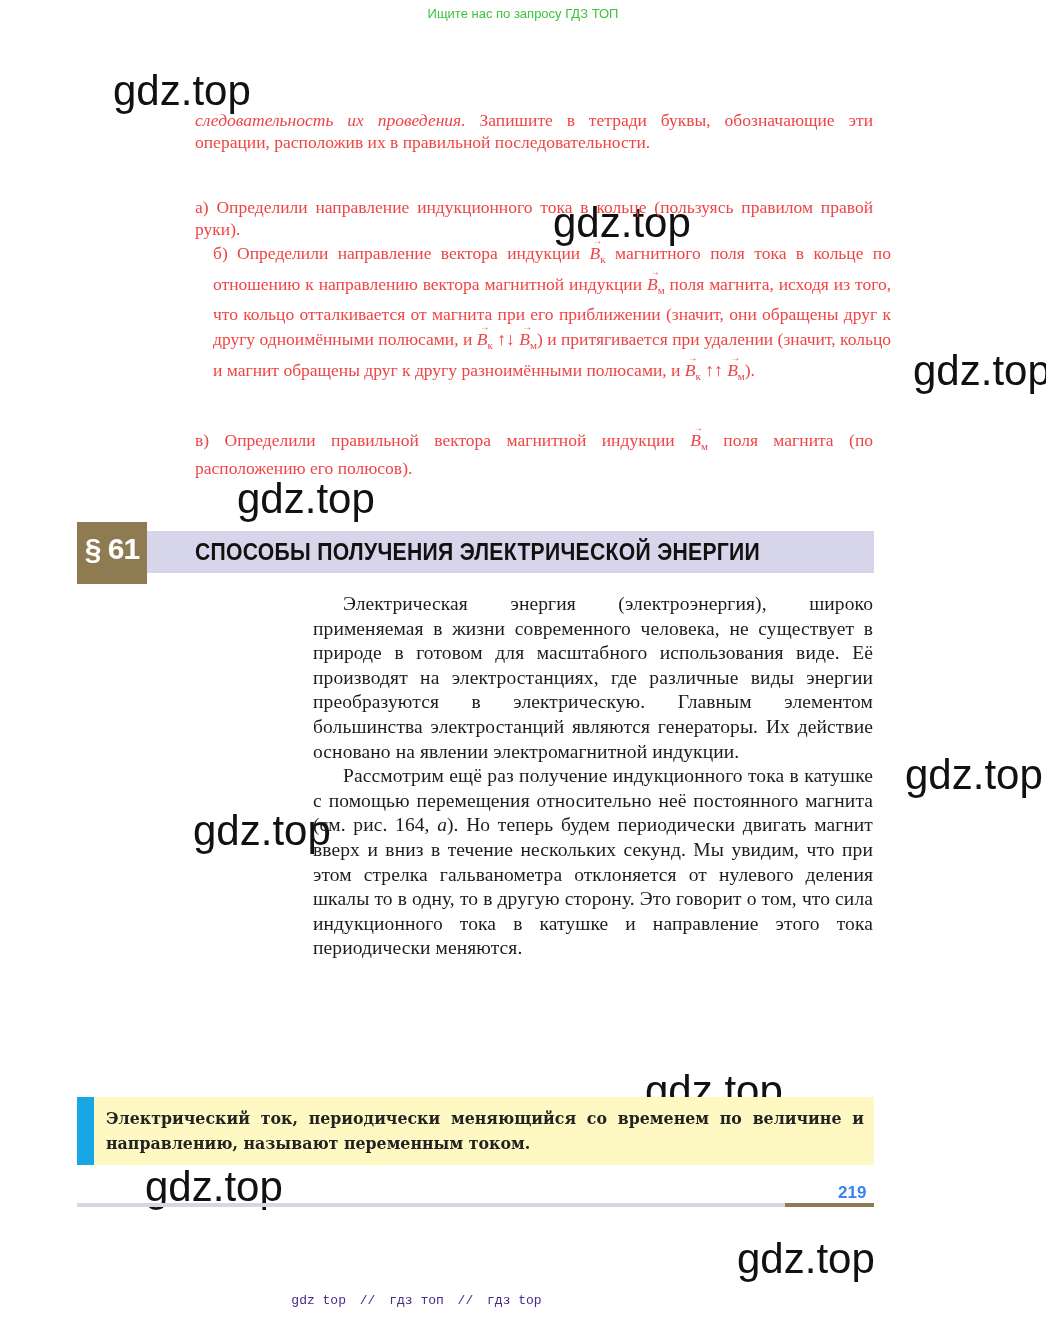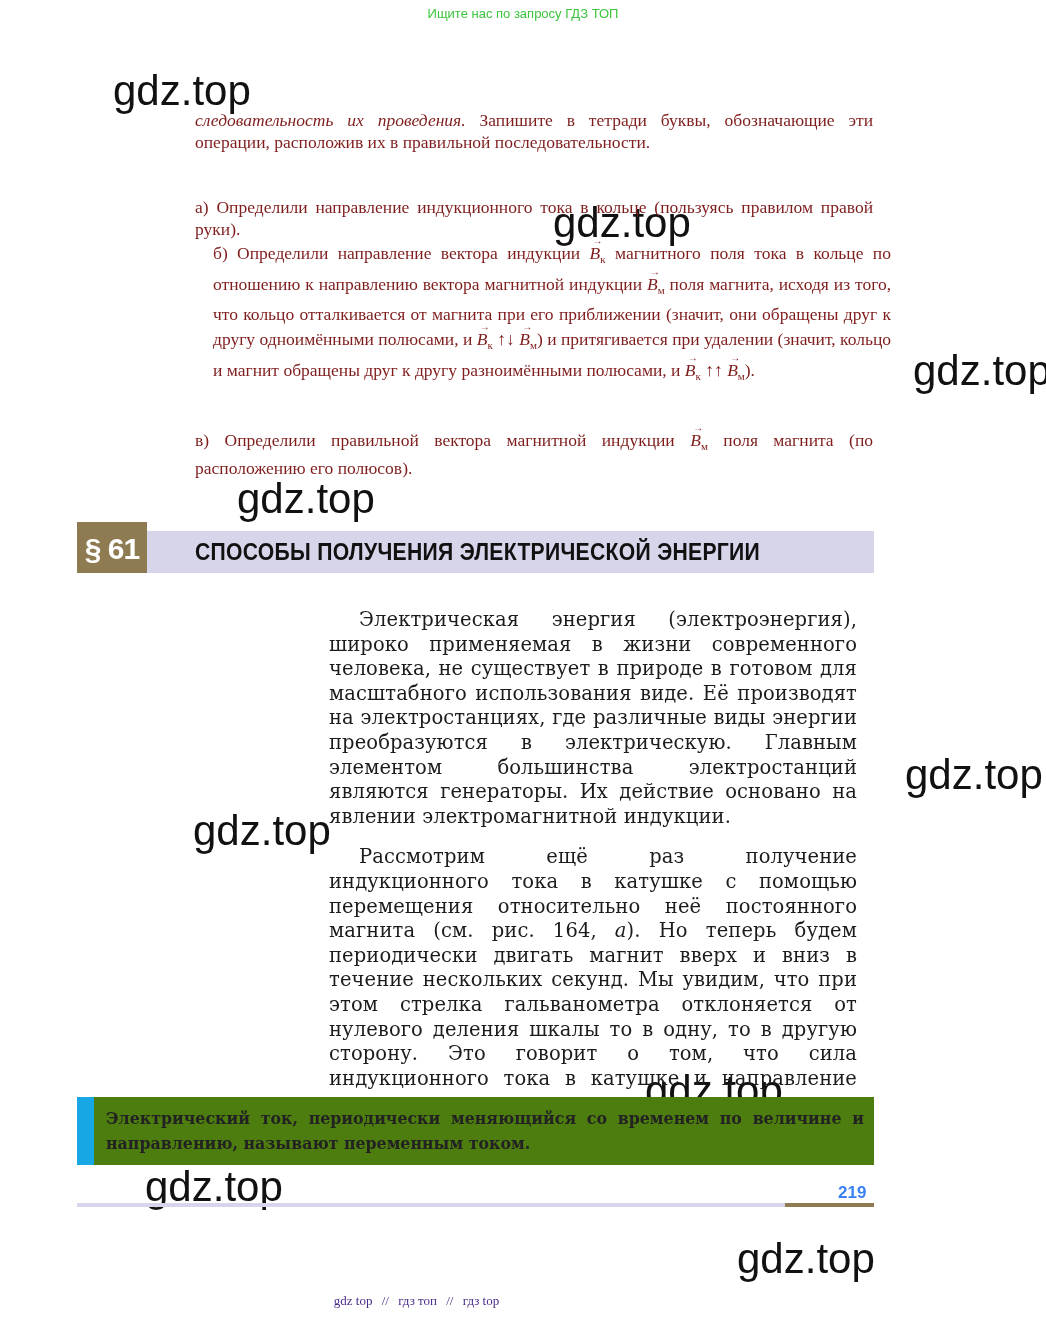--- a/index.html
+++ b/index.html
@@ -12,59 +12,59 @@
       position: absolute; left: 0; top: 6px; width: 1046px; text-align: center;
       font-family: "Liberation Sans", sans-serif; font-size: 13px; color: #3cc43c;
     }
     .wm {
       position: absolute; font-family: "Liberation Sans", sans-serif;
       font-size: 42px; color: #111; letter-spacing: 0px; line-height: 1;
     }
     .block {
       position: absolute; left: 195px; width: 678px;
       font-family: "Liberation Serif", serif; font-size: 17.5px; line-height: 22px;
-      text-align: justify; color: #7f1d1d; font-weight: bold;
+      text-align: justify; color: #ef4444; font-weight: bold;
     }
     .block p { margin: 0; }
     .it { font-style: italic; }
     .vec { position: relative; font-style: italic; display: inline-block; }
     .vec::before {
       content: "\2192"; position: absolute; left: 3px; top: -12px; font-size: 10px; font-style: normal;
     }
     .sub { font-size: 11px; vertical-align: -4px; font-style: normal; }
 
     .section-head {
       position: absolute; left: 77px; top: 522px; width: 797px; height: 51px;
     }
     .sec-num {
-      position: absolute; left: 0; top: 0; width: 70px; height: 51px;
+      position: absolute; left: 0; top: 0; width: 70px; height: 62px;
       background: #8f7b52; color: #fff;
       font-family: "Liberation Sans", sans-serif; font-weight: bold; font-size: 30px;
       line-height: 53px; text-align: center; letter-spacing: -1px;
     }
     .sec-band {
       position: absolute; left: 70px; top: 9px; width: 727px; height: 42px;
       background: #d6d5ea;
     }
     .sec-title {
       position: absolute; left: 118px; top: 17px;
       font-family: "Liberation Sans", sans-serif; font-weight: bold; font-size: 23px;
       color: #111; letter-spacing: 0.3px; transform: scaleX(0.92); transform-origin: left;
     }
 
     .main-text {
       position: absolute; left: 313px; top: 592px; width: 560px;
       font-family: "DejaVu Serif", serif; font-size: 19.5px; line-height: 24.6px;
       text-align: justify; color: #1c1c1c; letter-spacing: 0.1px;
     }
-    .main-text p { margin: 16px; text-indent: 30px; }
+    .main-text p { margin: 0; text-indent: 30px; font-family: Liberation Serif, serif; }
 
     .callout {
       position: absolute; left: 77px; top: 1097px; width: 797px; height: 68px;
-      background: #4d7c0f;
+      background: #fef9c3;
     }
     .callout-bar {
       position: absolute; left: 0; top: 0; width: 17px; height: 68px; background: #16a7e4;
     }
     .callout-text {
       position: absolute; left: 29px; top: 9px; width: 760px;
       font-family: "DejaVu Serif", serif; font-weight: bold; font-size: 17px; line-height: 25px;
       color: #222; text-align: justify; transform: scaleX(0.93); transform-origin: left;
       width: 815px;
     }
@@ -74,21 +74,21 @@
       font-family: "Liberation Sans", sans-serif; font-weight: bold; font-size: 17px; color: #3b82f6;
     }
     .footer-rule {
       position: absolute; left: 77px; top: 1203px; width: 797px; height: 4px; background: #d6d5ea;
     }
     .footer-rule-accent {
       position: absolute; left: 785px; top: 1203px; width: 89px; height: 4px; background: #8f7b52;
     }
     .bottom-links {
       position: absolute; left: 0; top: 1293px; width: 833px; text-align: center;
-      font-family: Liberation Serif, serif; font-size: 13px; color: #4a2a8a;
+      font-family: Liberation Mono, monospace; font-size: 13px; color: #4a2a8a;
     }
     .bottom-links span { margin: 0 3px; }
   </style>
 </head>
 <body>
 
 <div class="top-banner">Ищите нас по запросу ГДЗ ТОП</div>
 
 <div class="wm" style="left:113px;top:70px;">gdz.top</div>
 <div class="wm" style="left:553px;top:202px;">gdz.top</div>

